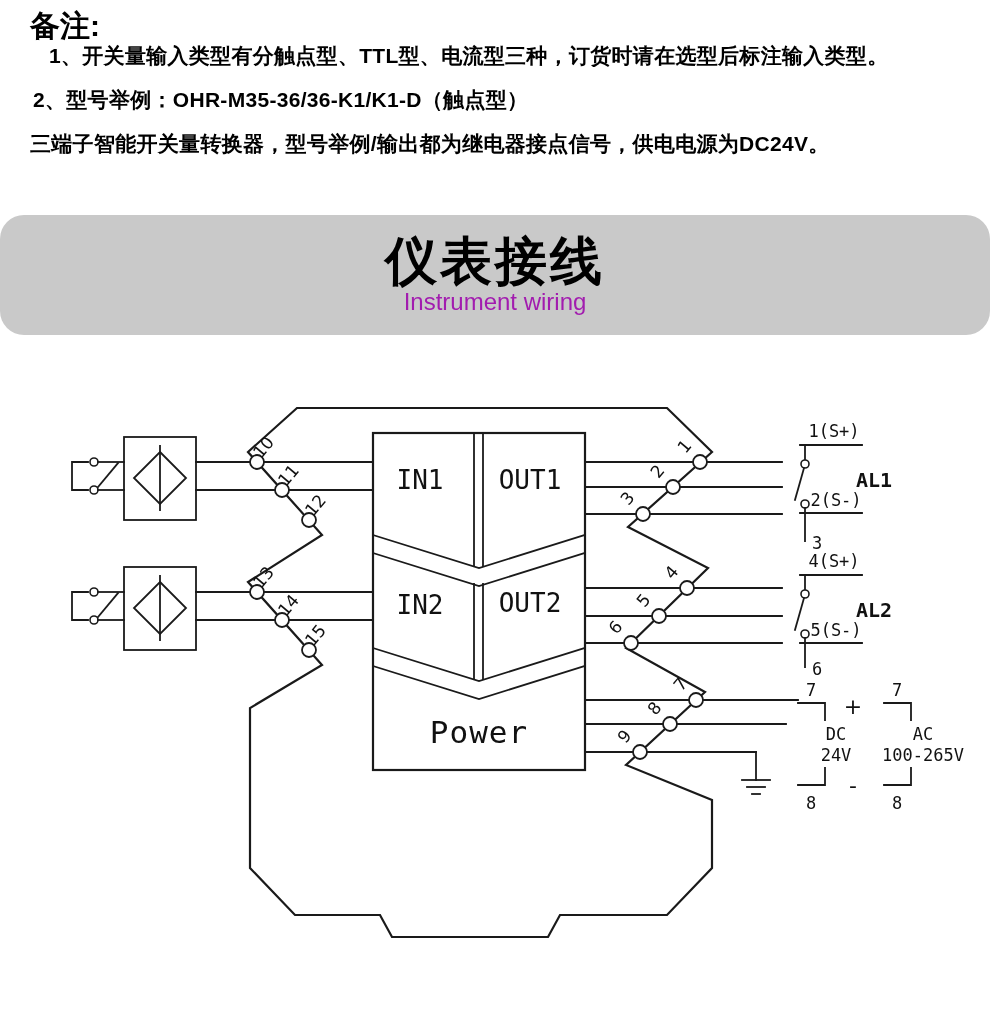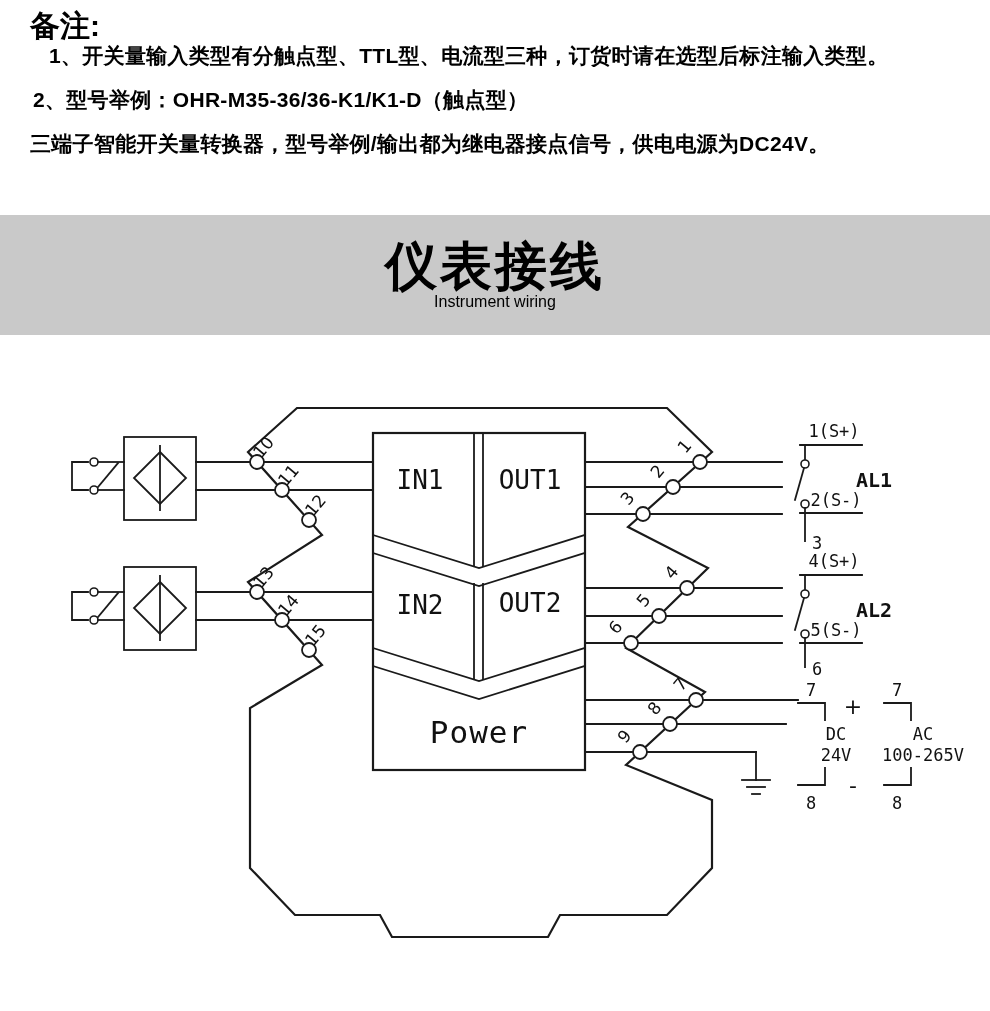--- a/index.html
+++ b/index.html
@@ -12,21 +12,21 @@
   .notes-heading{ position:absolute; left:30px; top:6px; font-size:30px; font-weight:700; }
   .notes-line{ position:absolute; left:33px; font-size:21px; font-weight:600; letter-spacing:.3px; white-space:nowrap; }
   .l1{ top:42px;margin-left:16px; } .l2{ top:86px; } .l3{ top:130px; left:30px; }
 
   .banner{
     position:absolute; left:0; top:215px; width:990px; height:120px;
     background:#c9c9c9; display:flex; flex-direction:column;
     align-items:center; justify-content:center;
   }
   .banner-title{ font-size:52px; font-weight:700; letter-spacing:3px; line-height:1.05; }
-  .banner-subtitle{ font-size:16px; color:#000000; }
+  .banner-subtitle{ font-size:24px; color:#a21caf; }
 
   .diagram{ position:absolute; left:0; top:340px; }
 
   svg line, svg polyline, svg polygon, svg rect, svg path, svg circle{
     stroke:#1a1a1a; fill:none; stroke-linecap:square;
   }
   .thick{ stroke-width:2.2; }
   .thin{ stroke-width:1.8; }
   .tc{ fill:#fff; stroke-width:1.8; }   
   .sc{ fill:#fff; stroke-width:1.6; }   
@@ -40,21 +40,21 @@
   .sign{ font:22px "DejaVu Sans",sans-serif; text-anchor:middle; }
 </style>
 </head>
 <body>
 
 <div class="notes-heading">备注:</div>
 <div class="notes-line l1">1、开关量输入类型有分触点型、TTL型、电流型三种，订货时请在选型后标注输入类型。</div>
 <div class="notes-line l2">2、型号举例：OHR-M35-36/36-K1/K1-D（触点型）</div>
 <div class="notes-line l3">三端子智能开关量转换器，型号举例/输出都为继电器接点信号，供电电源为DC24V。</div>
 
-<div class="banner" style="background: rgb(201, 201, 201);">
+<div class="banner" style="background: rgb(201, 201, 201); border-radius: 24px;">
   <div class="banner-title">仪表接线</div>
   <div class="banner-subtitle">Instrument wiring</div>
 </div>
 
 <svg class="diagram" width="990" height="671" viewBox="0 340 990 671" xmlns="http://www.w3.org/2000/svg">
 
   <polygon class="thick" points="297,408 667,408 712,452 628,527 708,568 626,648 705,692 626,765 712,800 712,868 667,915 560,915 548,937 392,937 380,915 295,915 250,868 250,708 322,665 248,582 322,535 248,452"></polygon>
 
   <g>
     <polyline class="thin" points="88,462 72,462 72,490 88,490"></polyline>

